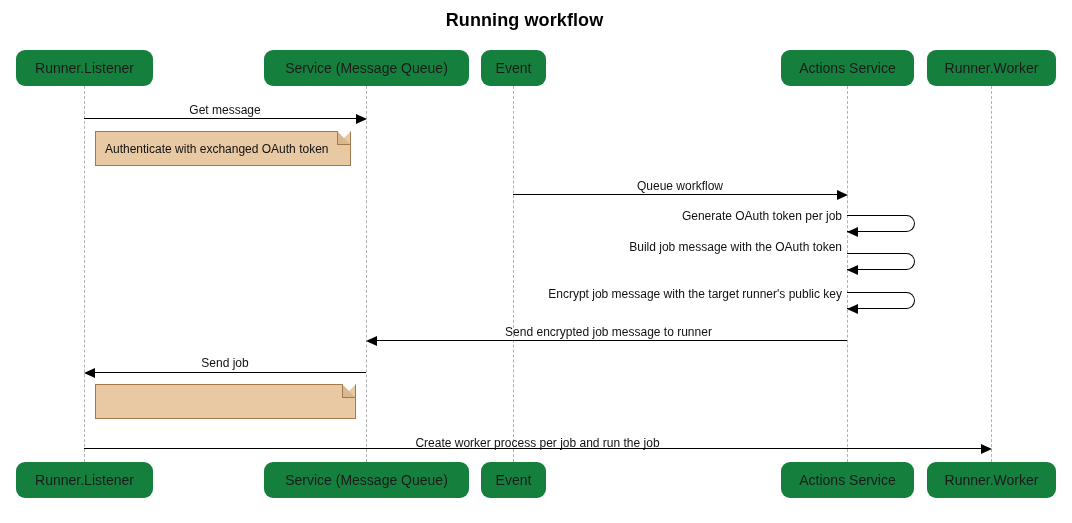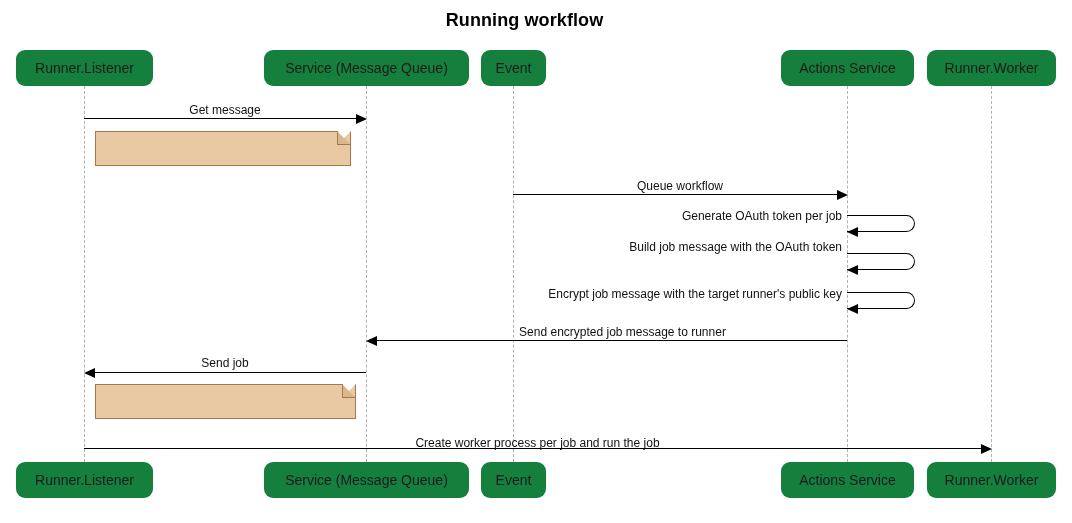--- a/index.html
+++ b/index.html
@@ -150,30 +150,31 @@
       <div class="arrow-head left" style="left: 847px; top: 227px;"></div>
       <div class="msg-label right" style="left: 0px; width: 842px; top: 209px;">Generate OAuth token per job</div>
       <div class="self-loop" style="left: 847px; top: 253px; width: 68px; height: 17px;"></div>
       <div class="arrow-head left" style="left: 847px; top: 265px;"></div>
       <div class="msg-label right" style="left: 0px; width: 842px; top: 240px;">Build job message with the OAuth token</div>
       <div class="self-loop" style="left: 847px; top: 292px; width: 68px; height: 17px;"></div>
       <div class="arrow-head left" style="left: 847px; top: 304px;"></div>
       <div class="msg-label right" style="left: 0px; width: 842px; top: 287px;">Encrypt job message with the target runner's public key</div>
       <div class="arrow-line" style="top: 340px; left: 375px; width: 472px;"></div>
       <div class="arrow-head left" style="top: 336px; left: 366px;"></div>
-      <div class="msg-label center" style="left: 382px; width: 481px; top: 325px;">Send encrypted job message to runner</div>
+      <div class="msg-label center" style="left: 368px; width: 481px; top: 325px;">Send encrypted job message to runner</div>
       <div class="arrow-line" style="top: 372px; left: 93px; width: 273px;"></div>
       <div class="arrow-head left" style="top: 368px; left: 84px;"></div>
       <div class="msg-label center" style="left: 84px; width: 282px; top: 356px;">Send job</div>
       <div class="arrow-line" style="top: 448px; left: 84px; width: 898px;"></div>
       <div class="arrow-head right" style="top: 444px; left: 981px;"></div>
       <div class="msg-label center" style="left: 84px; width: 907px; top: 436px;">Create worker process per job and run the job</div>
     </div>
   <div id="notes">
       <div class="note" style="left: 95px; top: 131px; width: 256px; height: 35px;">
+        <span>Authenticate with exchanged OAuth token</span>
         <div class="note-fold-tri"></div>
         <div class="note-fold" style="clip-path: polygon(0px 0px, 100% 100%, 0px 100%); background: rgb(217, 184, 143);"></div>
       </div>
       <div class="note" style="left: 95px; top: 384px; width: 261px; height: 35px;">
         <div class="note-fold-tri"></div>
         <div class="note-fold" style="clip-path: polygon(0px 0px, 100% 100%, 0px 100%); background: rgb(217, 184, 143);"></div>
       </div>
     </div>
   <div id="participants-bottom">
       <div class="participant" style="left: 16px; top: 462px; width: 137px;">Runner.Listener</div>

